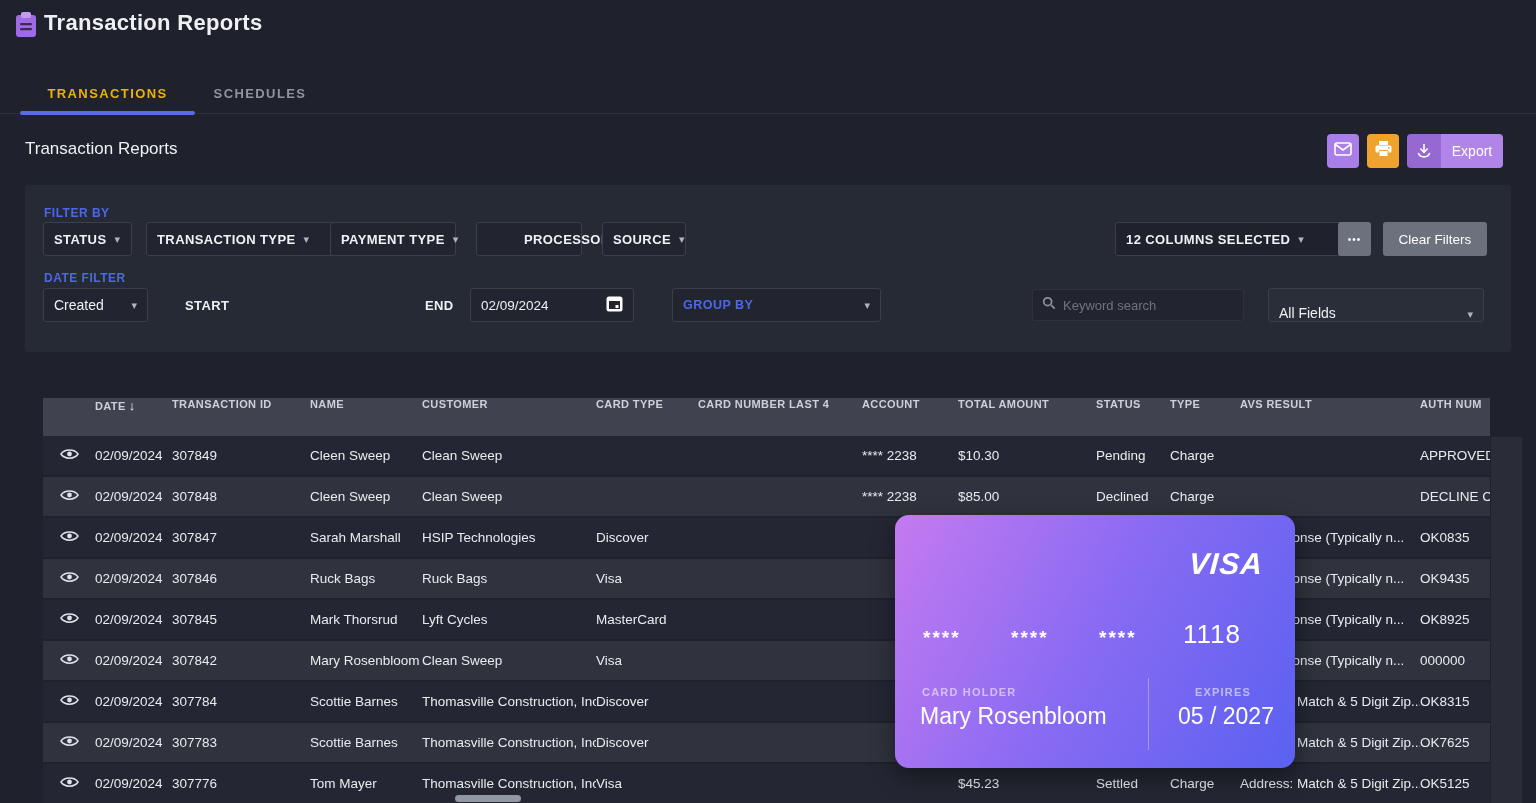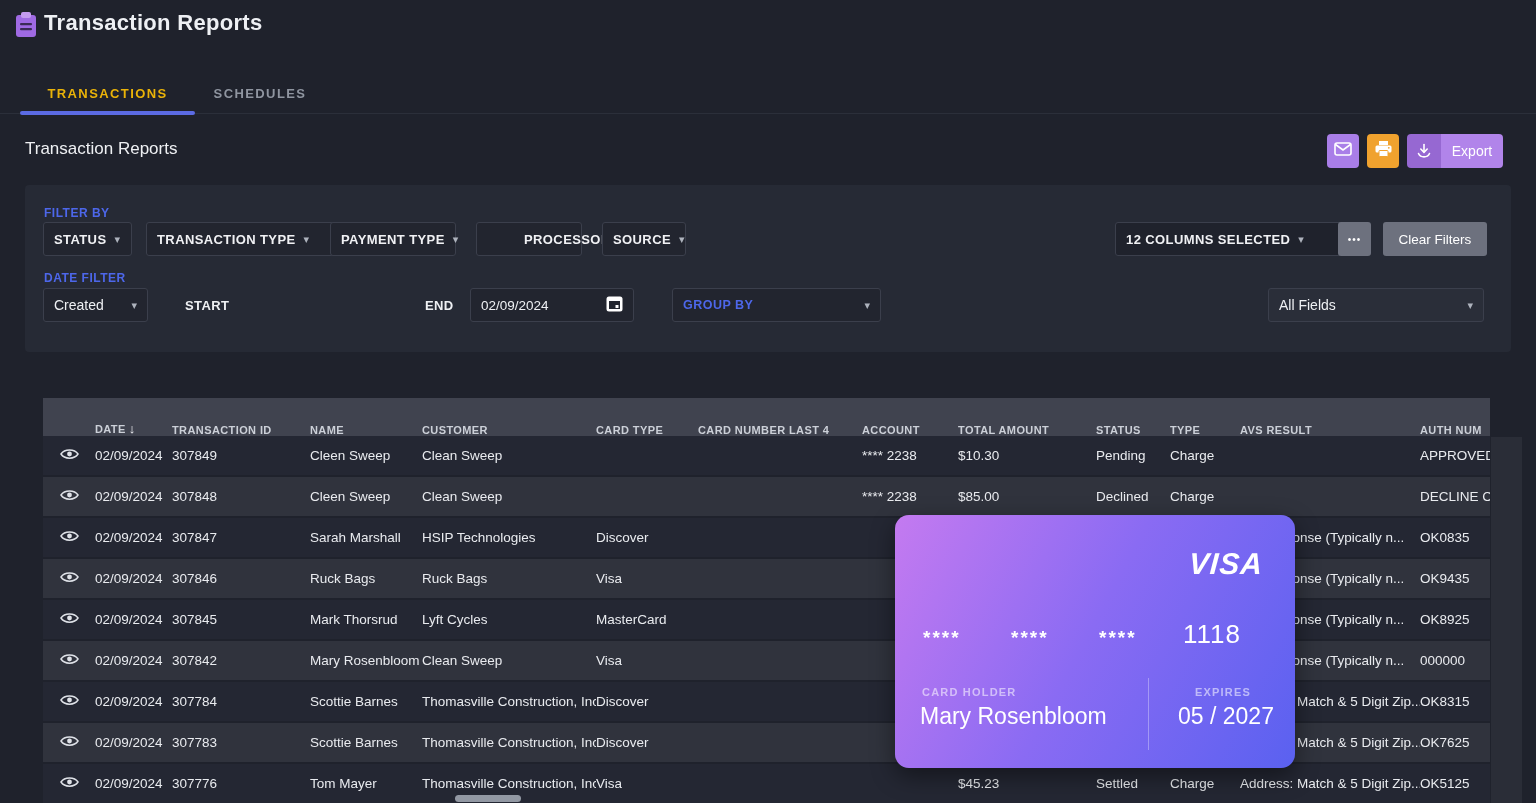--- a/index.html
+++ b/index.html
@@ -46,21 +46,21 @@
               display:flex; align-items:center; justify-content:center; color:#fff; cursor:pointer; }
   .inline-label { position:absolute; font-size:13px; font-weight:bold; color:#eef0f3; letter-spacing:.4px; }
   .search-box { position:absolute; left:1007px; top:104px; width:212px; height:32px; background:#22252f;
                 border:1px solid #2e323d; border-radius:3px; display:flex; align-items:center; padding:0 9px; }
   .search-box input { background:transparent; border:none; outline:none; color:#d6d9df; font-size:13px;
                       font-family:"Liberation Sans",sans-serif; width:100%; margin-left:7px; }
   .search-box input::placeholder { color:#6d7380; }
 
   
   .table-wrap { position:absolute; left:43px; top:398px; width:1447px; height:405px; overflow:hidden; }
-  .thead { display:flex; align-items:flex-end; height:38px; background:#40434f; }
+  .thead { display:flex; align-items:flex-start; height:38px; background:#40434f; }
   .thead .cell { font-size:11px; font-weight:bold; color:#ccd0d8; letter-spacing:.4px; }
   .trow { display:flex; align-items:center; height:39px; margin-bottom:2px; cursor:pointer; }
   .trow:nth-child(odd) { background:#242733; }
   .trow:nth-child(even) { background:#30333d; }
   .cell { white-space:nowrap; overflow:hidden; padding-right:10px; font-size:13.5px; flex:none; }
   .c-eye { width:52px; display:flex; justify-content:center; padding:0; }
   .c-date { width:77px; } .c-id { width:138px; } .c-name { width:112px; }
   .c-customer { width:174px; } .c-card_type { width:102px; } .c-last4 { width:164px; }
   .c-account { width:96px; } .c-total { width:138px; } .c-status { width:74px; }
   .c-type { width:70px; } .c-avs { width:180px; } .c-auth { width:120px; }
@@ -193,22 +193,31 @@
         <rect x="9.5" y="10" width="3" height="3" fill="#fff"></rect>
       </svg>
     </span>
   </div>
 
   <div class="ctl" style="left:647px; top:103px; width:209px;">
     <span style="font-size:12.5px; font-weight:bold; color:#4d67ea; letter-spacing:.5px;">GROUP BY</span>
     <span class="caret caret-end">▾</span>
   </div>
 
-
-  <div class="ctl" style="left:1243px; top:103px; width:216px; background:#2a2e39;">
+  <div class="search-box">
+    <span>
+      <svg width="14" height="14" viewBox="0 0 16 16" fill="none" stroke="#8b919e" stroke-width="2">
+        <circle cx="6.5" cy="6.5" r="4.5"></circle>
+          <path d="M10.5 10.5 L14.5 14.5"></path>
+      </svg>
+    </span>
+    <input type="text" placeholder="Keyword search" style="">
+  </div>
+
+  <div class="ctl" style="left:1243px; top:103px; width:216px; background:#2a2e39;align-items:flex-end;">
     <span style="font-size:14px; color:#eef0f3;">All Fields</span>
     <span class="caret caret-end">▾</span>
   </div>
 </div>
 
 <div class="table-wrap">
   <div class="thead">
     <div class="cell c-eye"></div>
     <div class="cell c-date">
       <span>DATE</span><span class="sort-arrow">↓</span>

